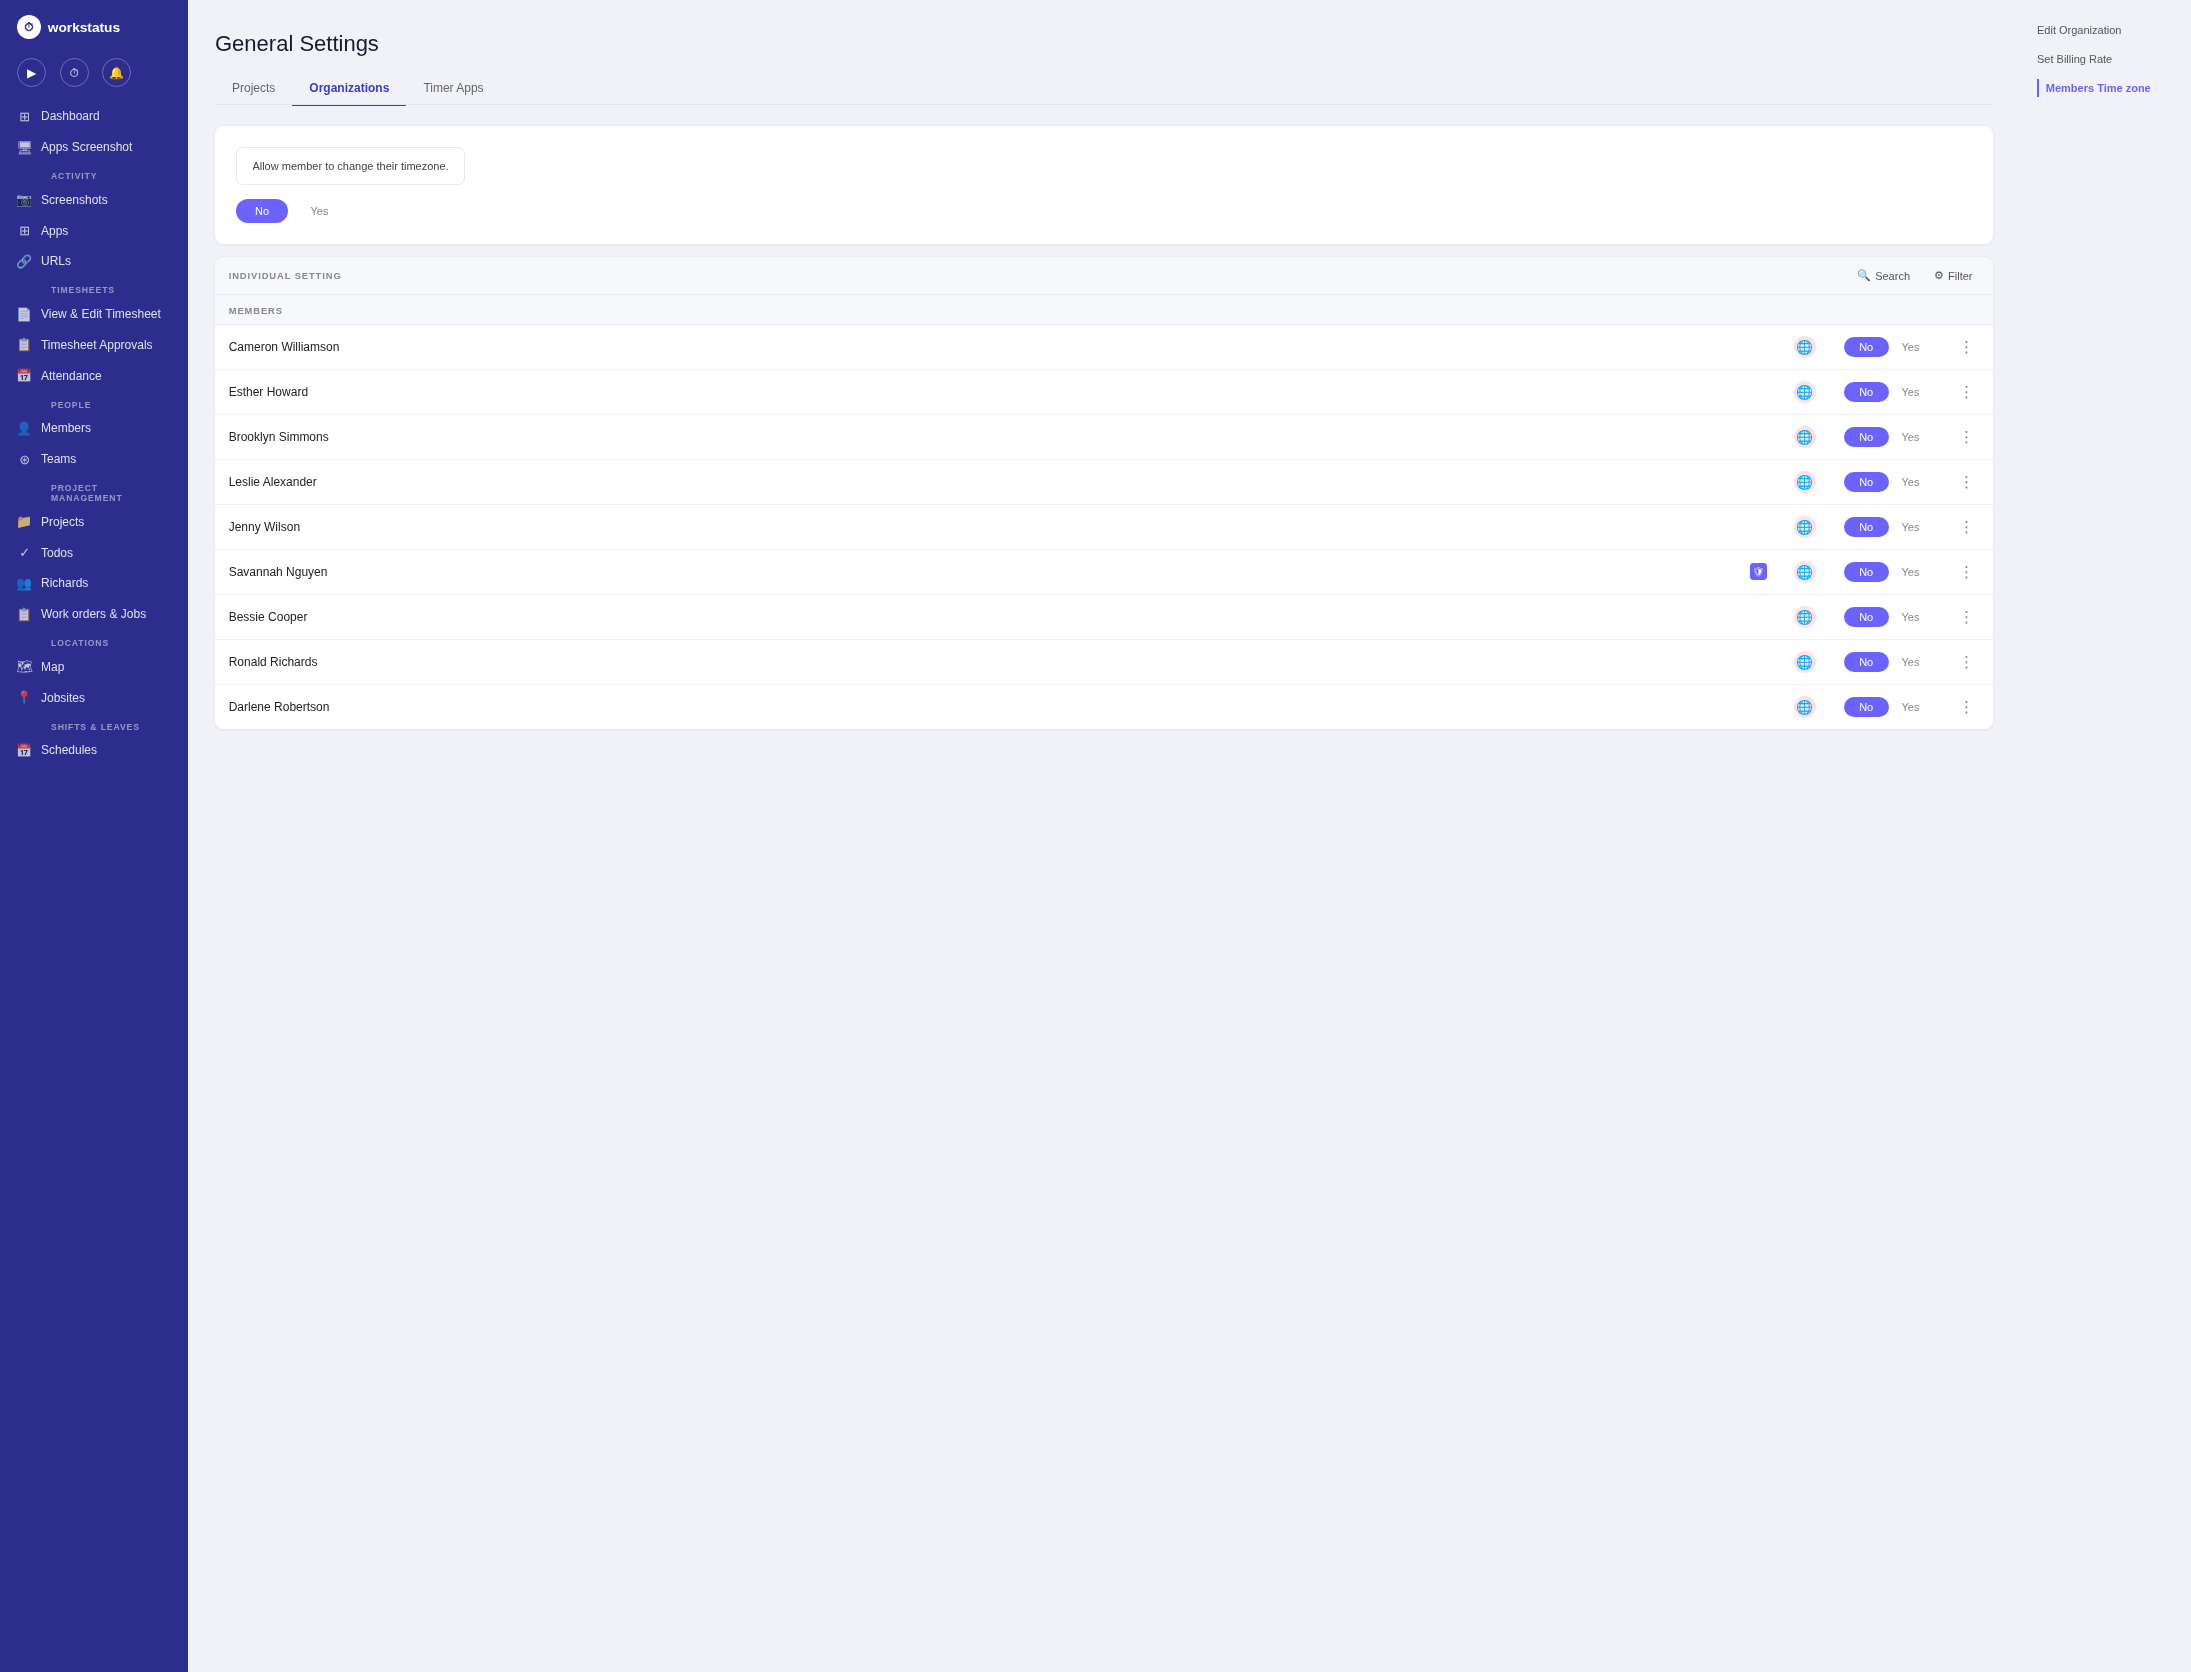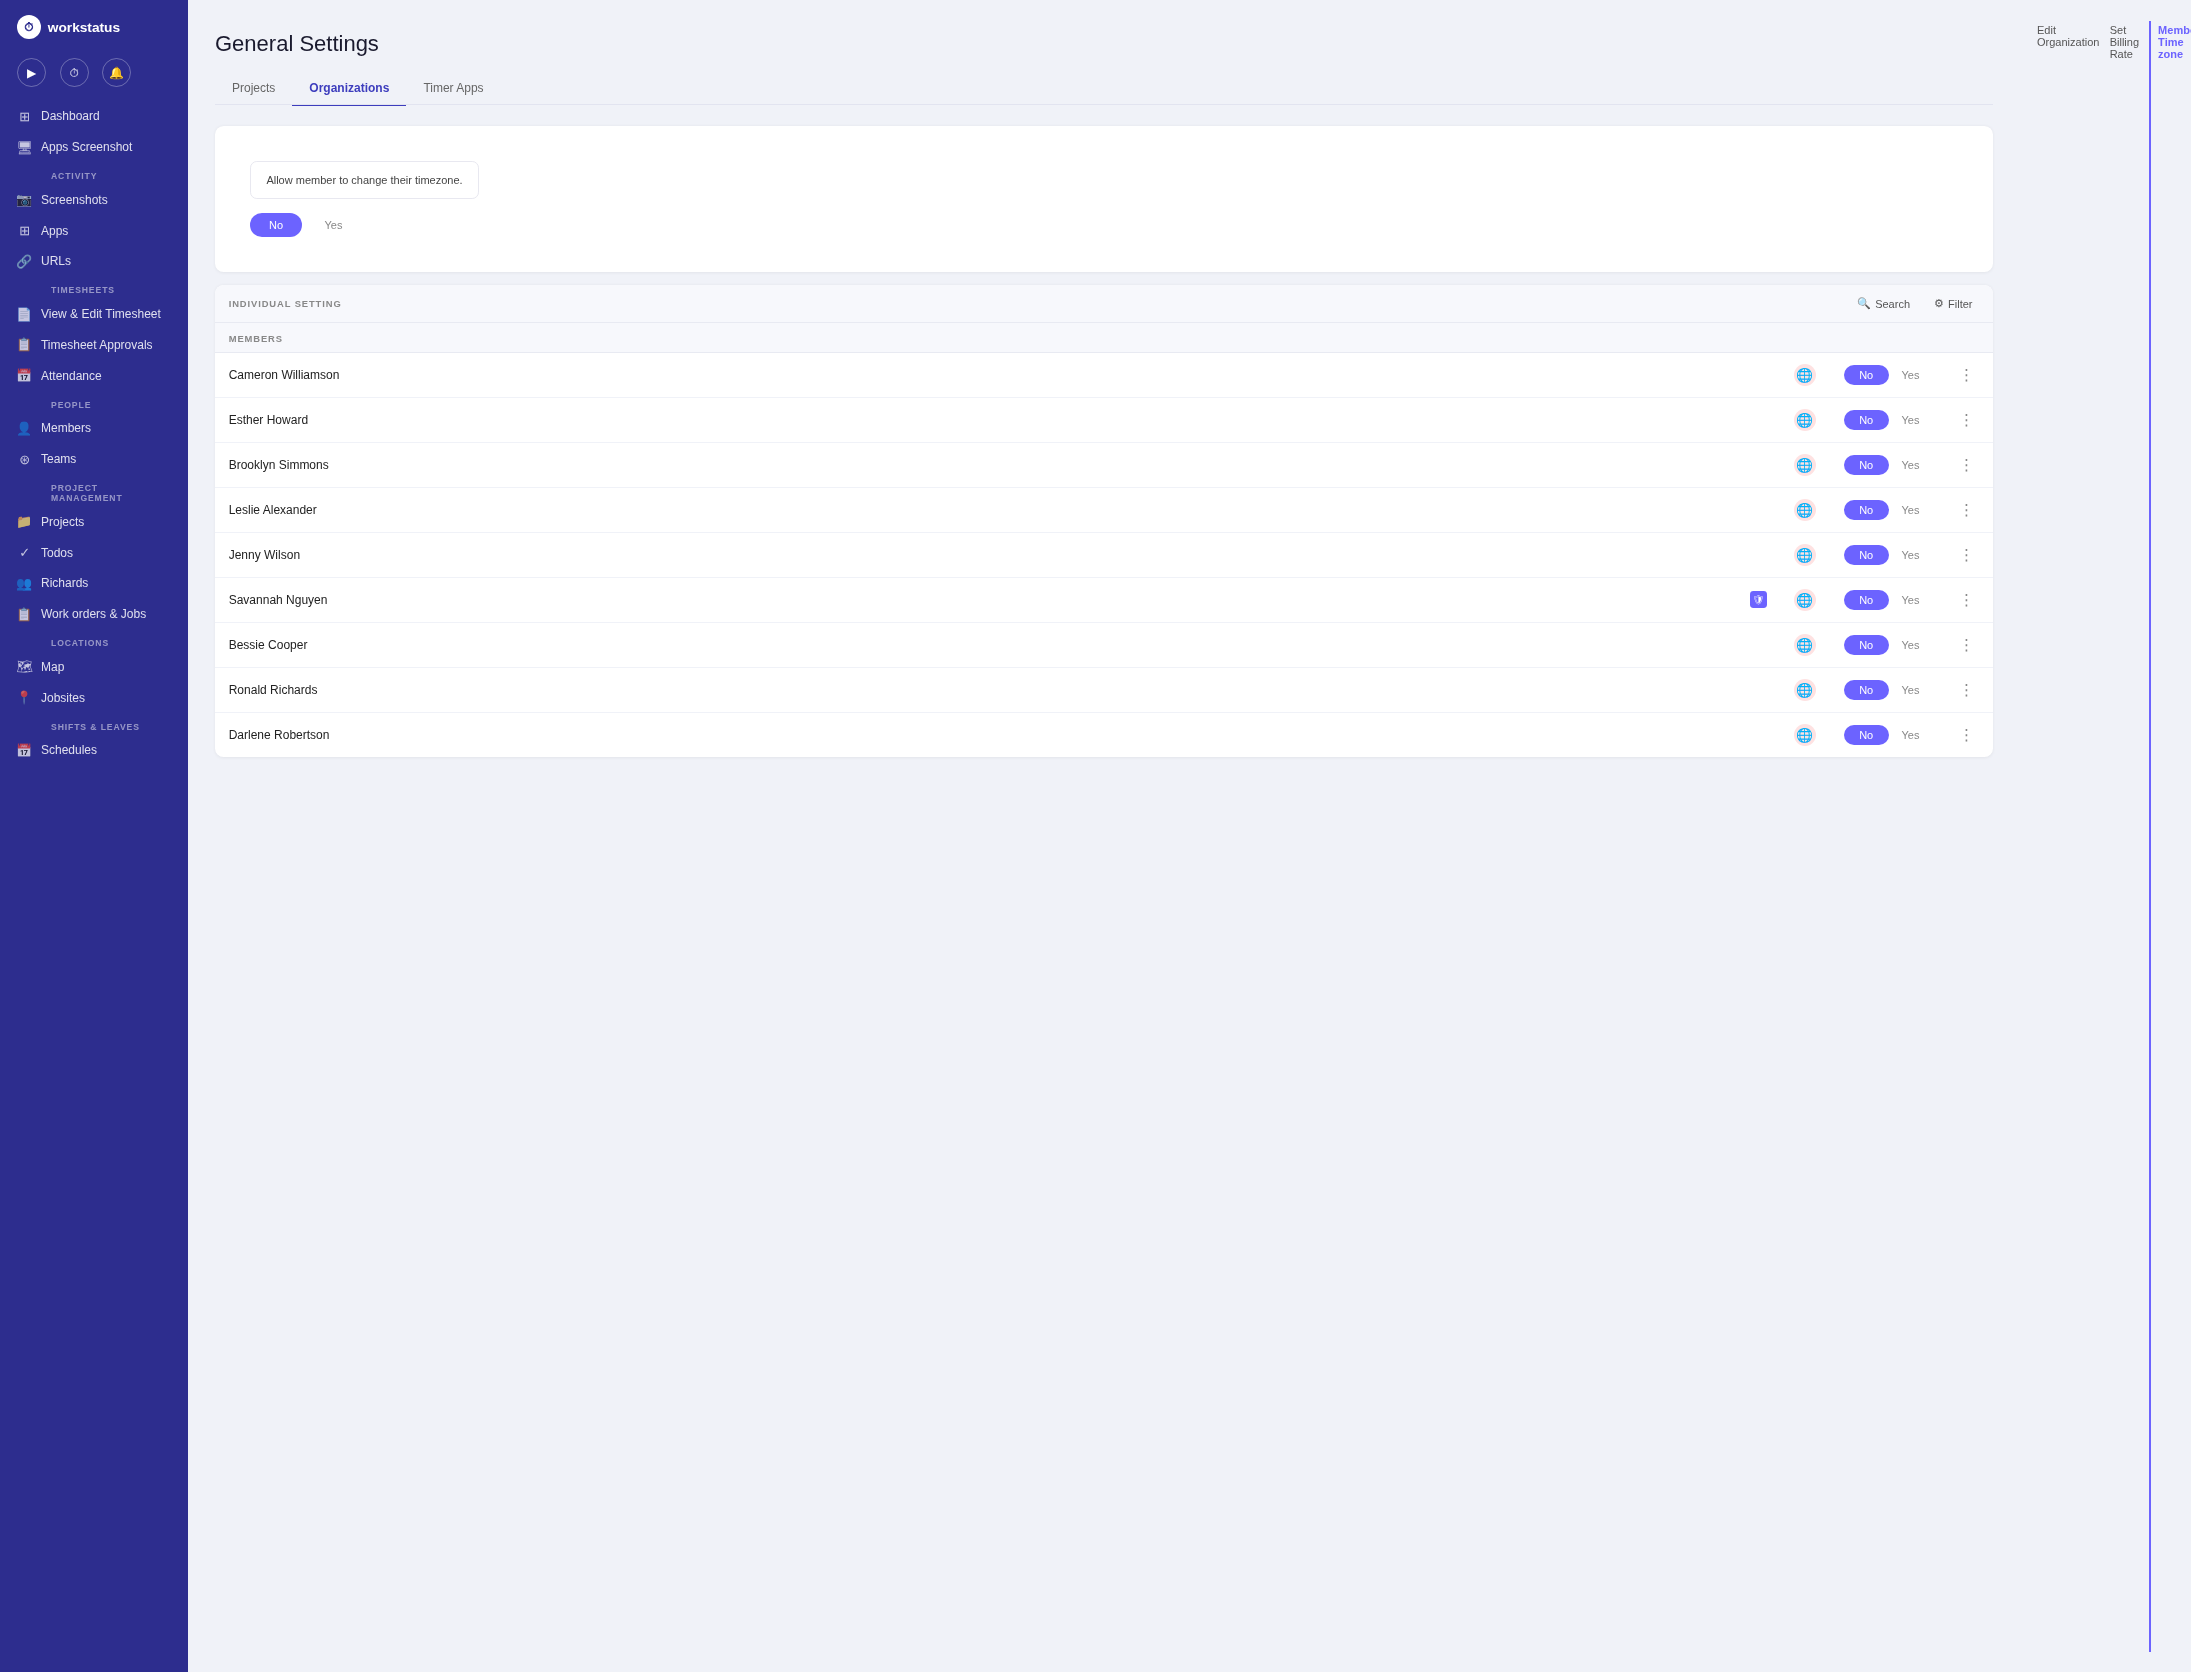--- a/index.html
+++ b/index.html
@@ -86,21 +86,21 @@
       flex: 1;
       padding: 31px 27px;
       overflow-y: auto;
     }
     .right-panel {
       width: 171px;
       min-width: 171px;
       padding: 20.5px 17px;
       background: #f0f2f8;
       display: flex;
-      flex-direction: row;
+      flex-direction: column;
       gap: 10.3px;
     }
     .page-title {
       font-size: 22px;
       font-weight: 400;
       color: #1a1a2e;
       margin-bottom: 17px;
     }
     
     .tabs {
@@ -119,21 +119,21 @@
     }
     .tab.active {
       color: #3d3dbd;
       border-bottom: 1.7px solid #3d3dbd;
       font-weight: 600;
     }
     
     .card {
       background: #fff;
       border-radius: 8.6px;
-      padding: 35px;
+      padding: 21px;
       margin-bottom: 13.7px;
       box-shadow: 0 0.9px 3.4px rgba(0,0,0,0.06);
     }
     .timezone-notice {
       background: #fff;
       border-radius: 6.8px;
       padding: 12px 15.4px;
       display: inline-block;
       font-size: 11px;
       color: #444;

